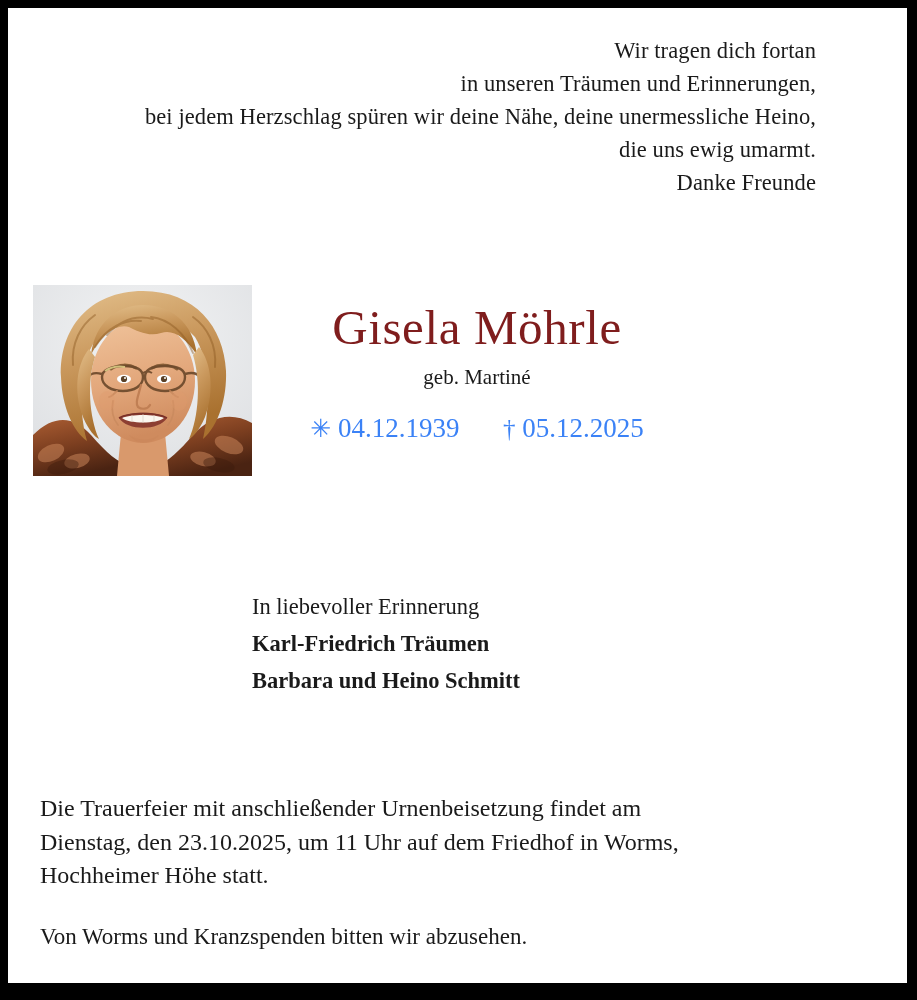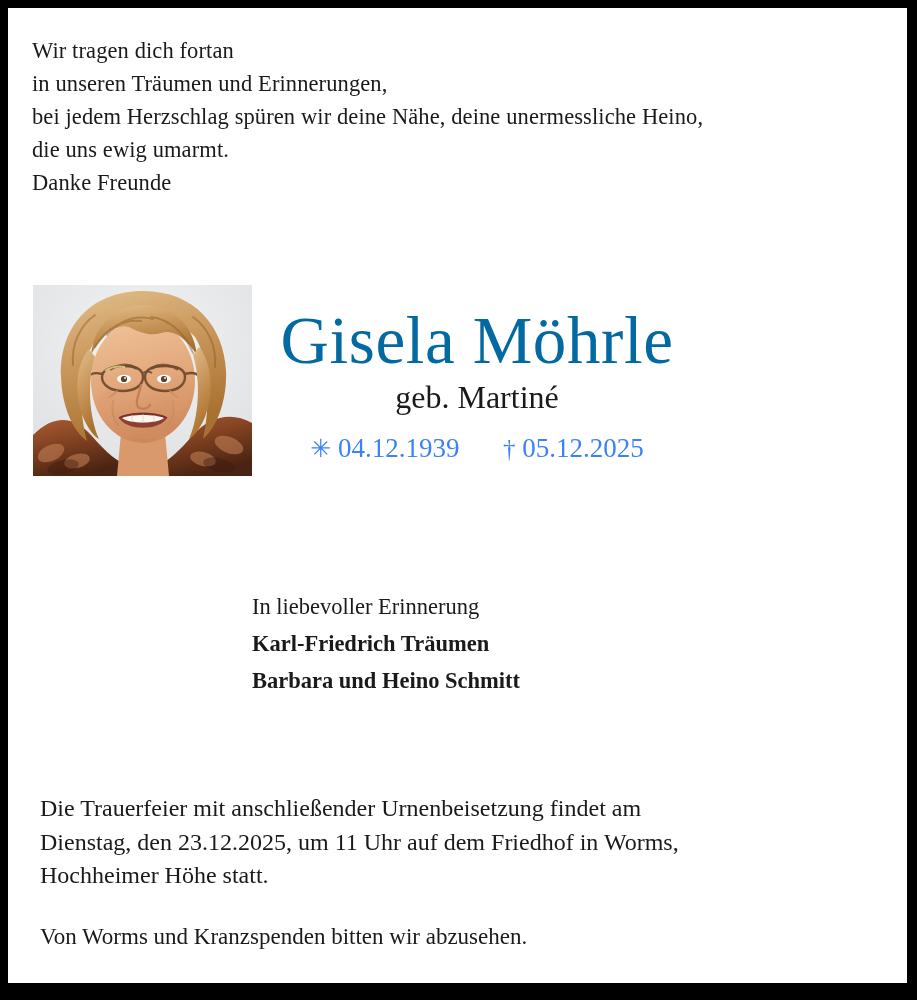--- a/index.html
+++ b/index.html
@@ -32,26 +32,25 @@
     background: #ffffff;
     overflow: hidden;
   }
 
   
   .poem {
     position: absolute;
     left: 0;
     top: 26px;
     width: 808px;
-    text-align: left;
+    text-align: right;
     font-size: 22.5px;
     line-height: 33px;
     color: #1a1a1a;
     letter-spacing: 0.1px;
-    padding-left: 24px;
   }
   .poem .line { display: block; white-space: nowrap; }
 
   
   .photo-wrap {
     position: absolute;
     left: 25px;
     top: 277px;
     width: 219px;
     height: 191px;
@@ -62,30 +61,30 @@
 
   
   .name-block {
     position: absolute;
     left: 244px;
     top: 292px;
     width: 450px;
     text-align: center;
   }
   .deceased-name {
-    font-size: 67px;
+    font-size: 49px;
     line-height: 56px;
     font-weight: normal;
     letter-spacing: 0.6px;
-    margin: 12px;
-    color: #0369a1;
+    margin: 0;
+    color: #7f1d1d;
     white-space: nowrap;
   }
   .maiden-name {
-    font-size: 32px;
+    font-size: 21px;
     line-height: 34px;
     margin: 4px 0 0 0;
     color: #1a1a1a;
     white-space: nowrap;
   }
   .dates {
     margin: 18px 0 0 0;
     font-size: 27px;
     line-height: 32px;
     color: #3b82f6;
@@ -264,20 +263,20 @@
     <div class="mourners">
       <div class="inner">
         <div class="intro">In liebevoller Erinnerung</div>
         <div class="strong">Karl-Friedrich Träumen</div>
         <div class="strong">Barbara und Heino Schmitt</div>
       </div>
     </div>
 
     <div class="details">
       <span class="line">Die Trauerfeier mit anschließender Urnenbeisetzung findet am</span>
-      <span class="line">Dienstag, den 23.12.2025, um 11 Uhr auf dem Friedhof in Worms,</span>
+      <span class="line">Dienstag, den 23.10.2025, um 11 Uhr auf dem Friedhof in Worms,</span>
       <span class="line">Hochheimer Höhe statt.</span>
     </div>
 
     <div class="closing">Von Worms und Kranzspenden bitten wir abzusehen.</div>
 
   </div>
 </div>
 
 </body></html>

